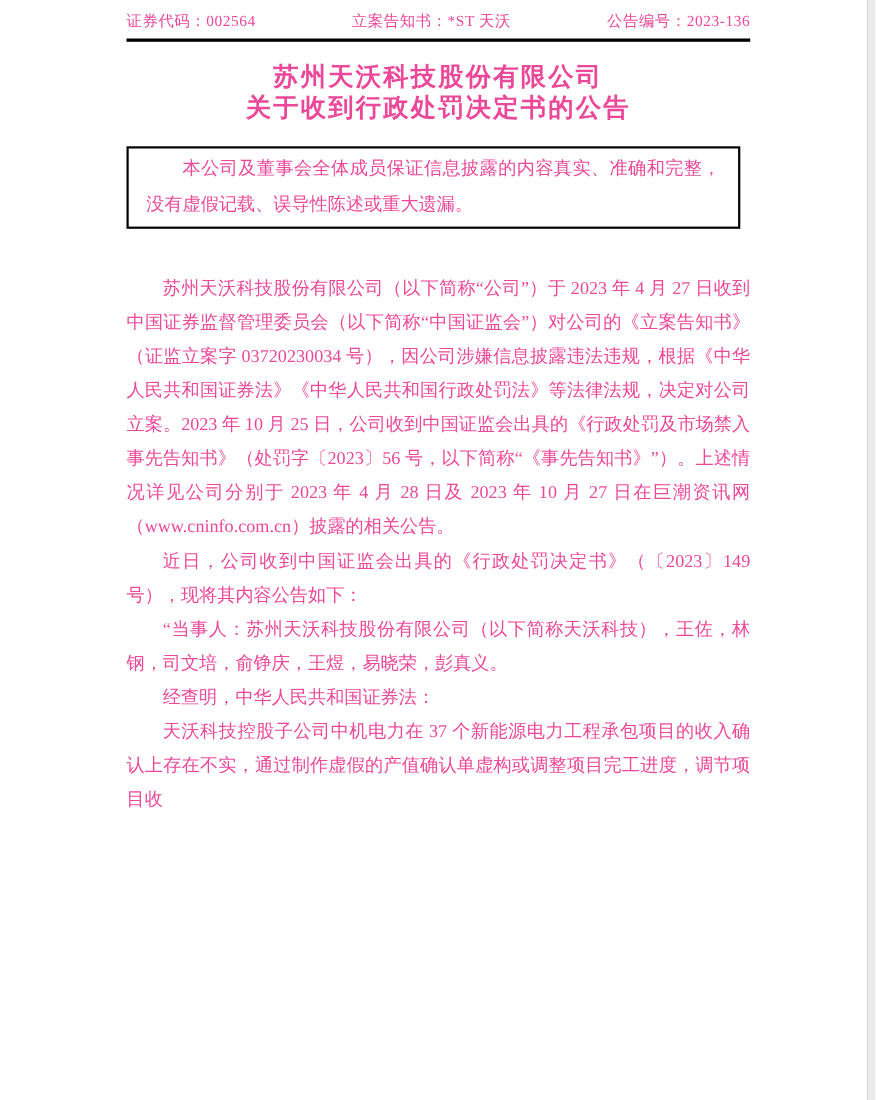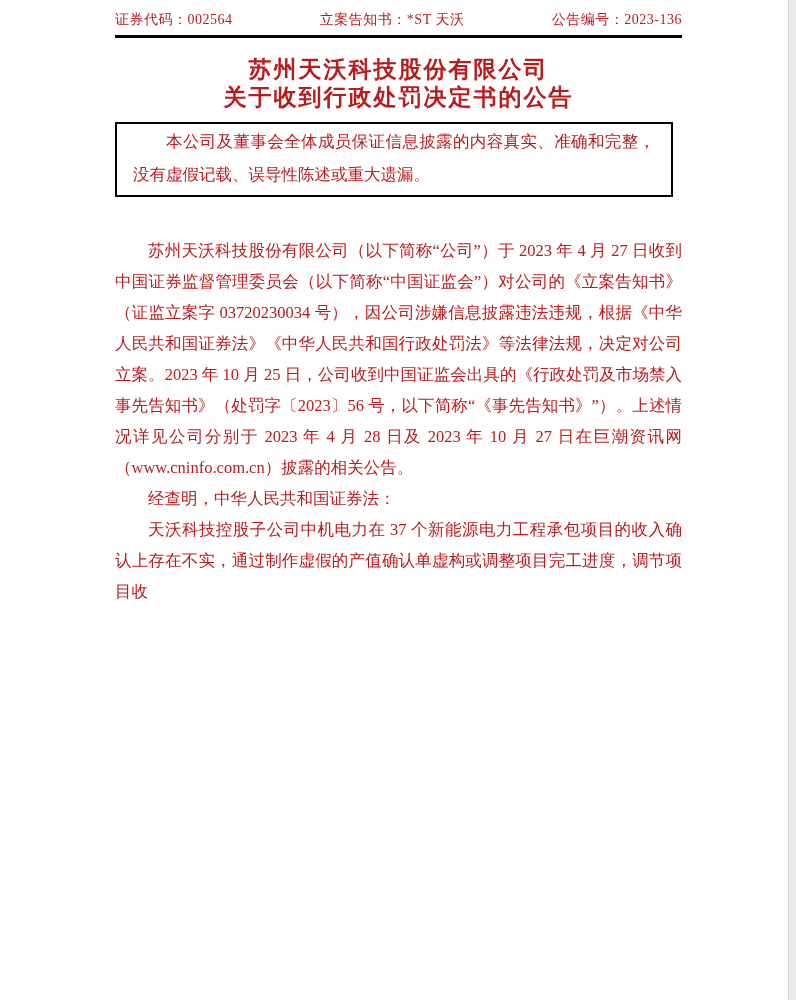--- a/index.html
+++ b/index.html
@@ -7,21 +7,21 @@
     padding: 0;
     background: #ffffff;
   }
   .page {
     position: relative;
     width: 796px;
     height: 1000px;
     background: #ffffff;
     overflow: hidden;
     font-family: "Liberation Serif", "DejaVu Serif", serif;
-    color: #b91c1c;
+    color: #ec4899;
   }
   .content {
     position: absolute;
     left: 115px;
     top: 0;
     width: 567px;
   }
   .header-row {
     display: flex;
     justify-content: space-between;
@@ -36,21 +36,21 @@
   .doc-title {
     text-align: center;
     font-weight: bold;
     font-size: 23px;
     line-height: 28px;
     margin-top: 18px;
     letter-spacing: 2px;
   }
   .doc-title.second { margin-top: 0; }
   .disclaimer-box {
-    margin-top: 10px;
+    margin-top: 21px;
     margin-right: 9px;
     border: 2px solid #000000;
     padding: 1px 16px 4px 16px;
     font-size: 16.5px;
     line-height: 33px;
     text-indent: 2em;
     text-align: justify;
   }
   .body-text {
     margin-top: 38px;
@@ -91,20 +91,22 @@
 
     <div class="doc-title">苏州天沃科技股份有限公司</div>
     <div class="doc-title second">关于收到行政处罚决定书的公告</div>
 
     <div class="disclaimer-box">
       <span>本公司及董事会全体成员保证信息披露的内容真实、准确和完整，没有虚假记载、误导性陈述或重大遗漏。</span>
     </div>
 
     <div class="body-text">
       <p>苏州天沃科技股份有限公司（以下简称“公司”）于 2023 年 4 月 27 日收到中国证券监督管理委员会（以下简称“中国证监会”）对公司的《立案告知书》（证监立案字 03720230034 号），因公司涉嫌信息披露违法违规，根据《中华人民共和国证券法》《中华人民共和国行政处罚法》等法律法规，决定对公司立案。2023 年 10 月 25 日，公司收到中国证监会出具的《行政处罚及市场禁入事先告知书》（处罚字〔2023〕56 号，以下简称“《事先告知书》”）。上述情况详见公司分别于 2023 年 4 月 28 日及 2023 年 10 月 27 日在巨潮资讯网（www.cninfo.com.cn）披露的相关公告。</p>
+      <p>近日，公司收到中国证监会出具的《行政处罚决定书》（〔2023〕149 号），现将其内容公告如下：</p>
+      <p>“当事人：苏州天沃科技股份有限公司（以下简称天沃科技），王佐，林钢，司文培，俞铮庆，王煜，易晓荣，彭真义。</p>
       <p>经查明，中华人民共和国证券法：</p>
       <p>天沃科技控股子公司中机电力在 37 个新能源电力工程承包项目的收入确认上存在不实，通过制作虚假的产值确认单虚构或调整项目完工进度，调节项目收</p>
     </div>
 
   </div>
 
   <div class="scrollbar-track"></div>
 </div>
 
 </body></html>

